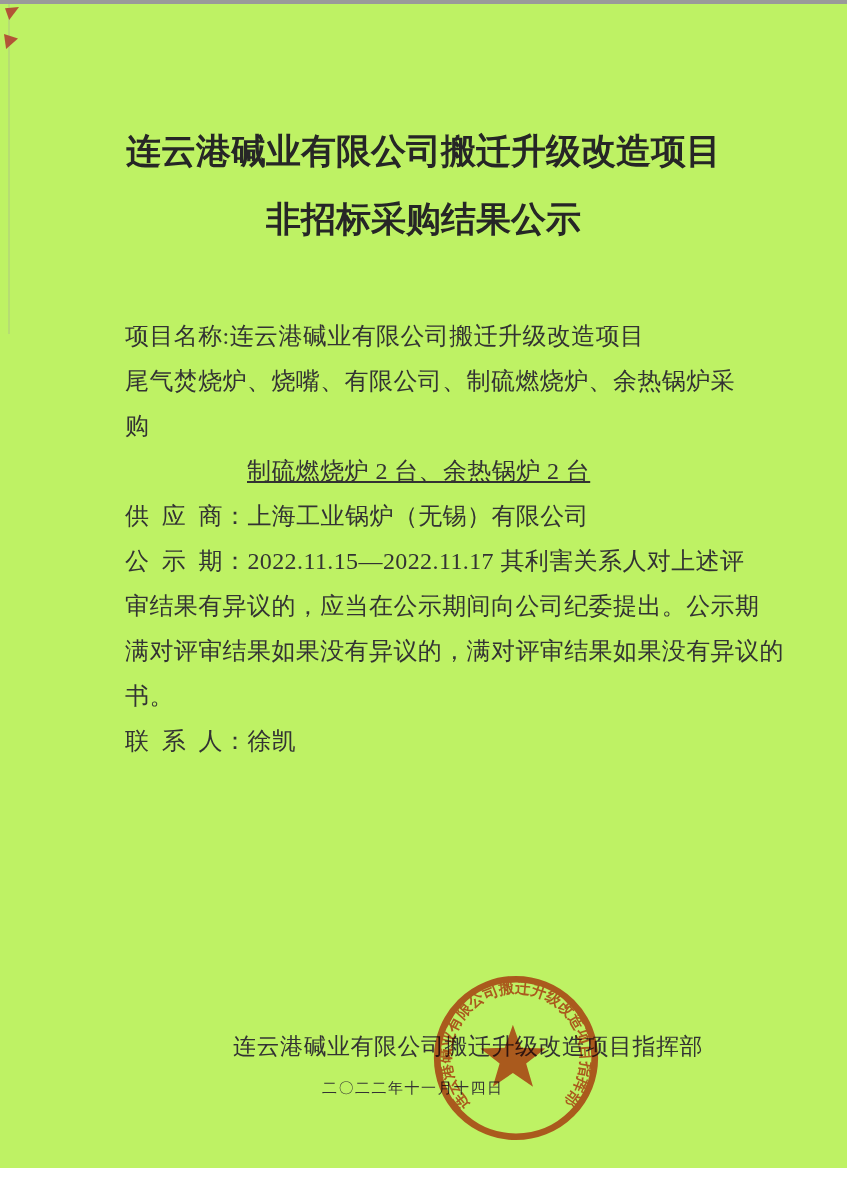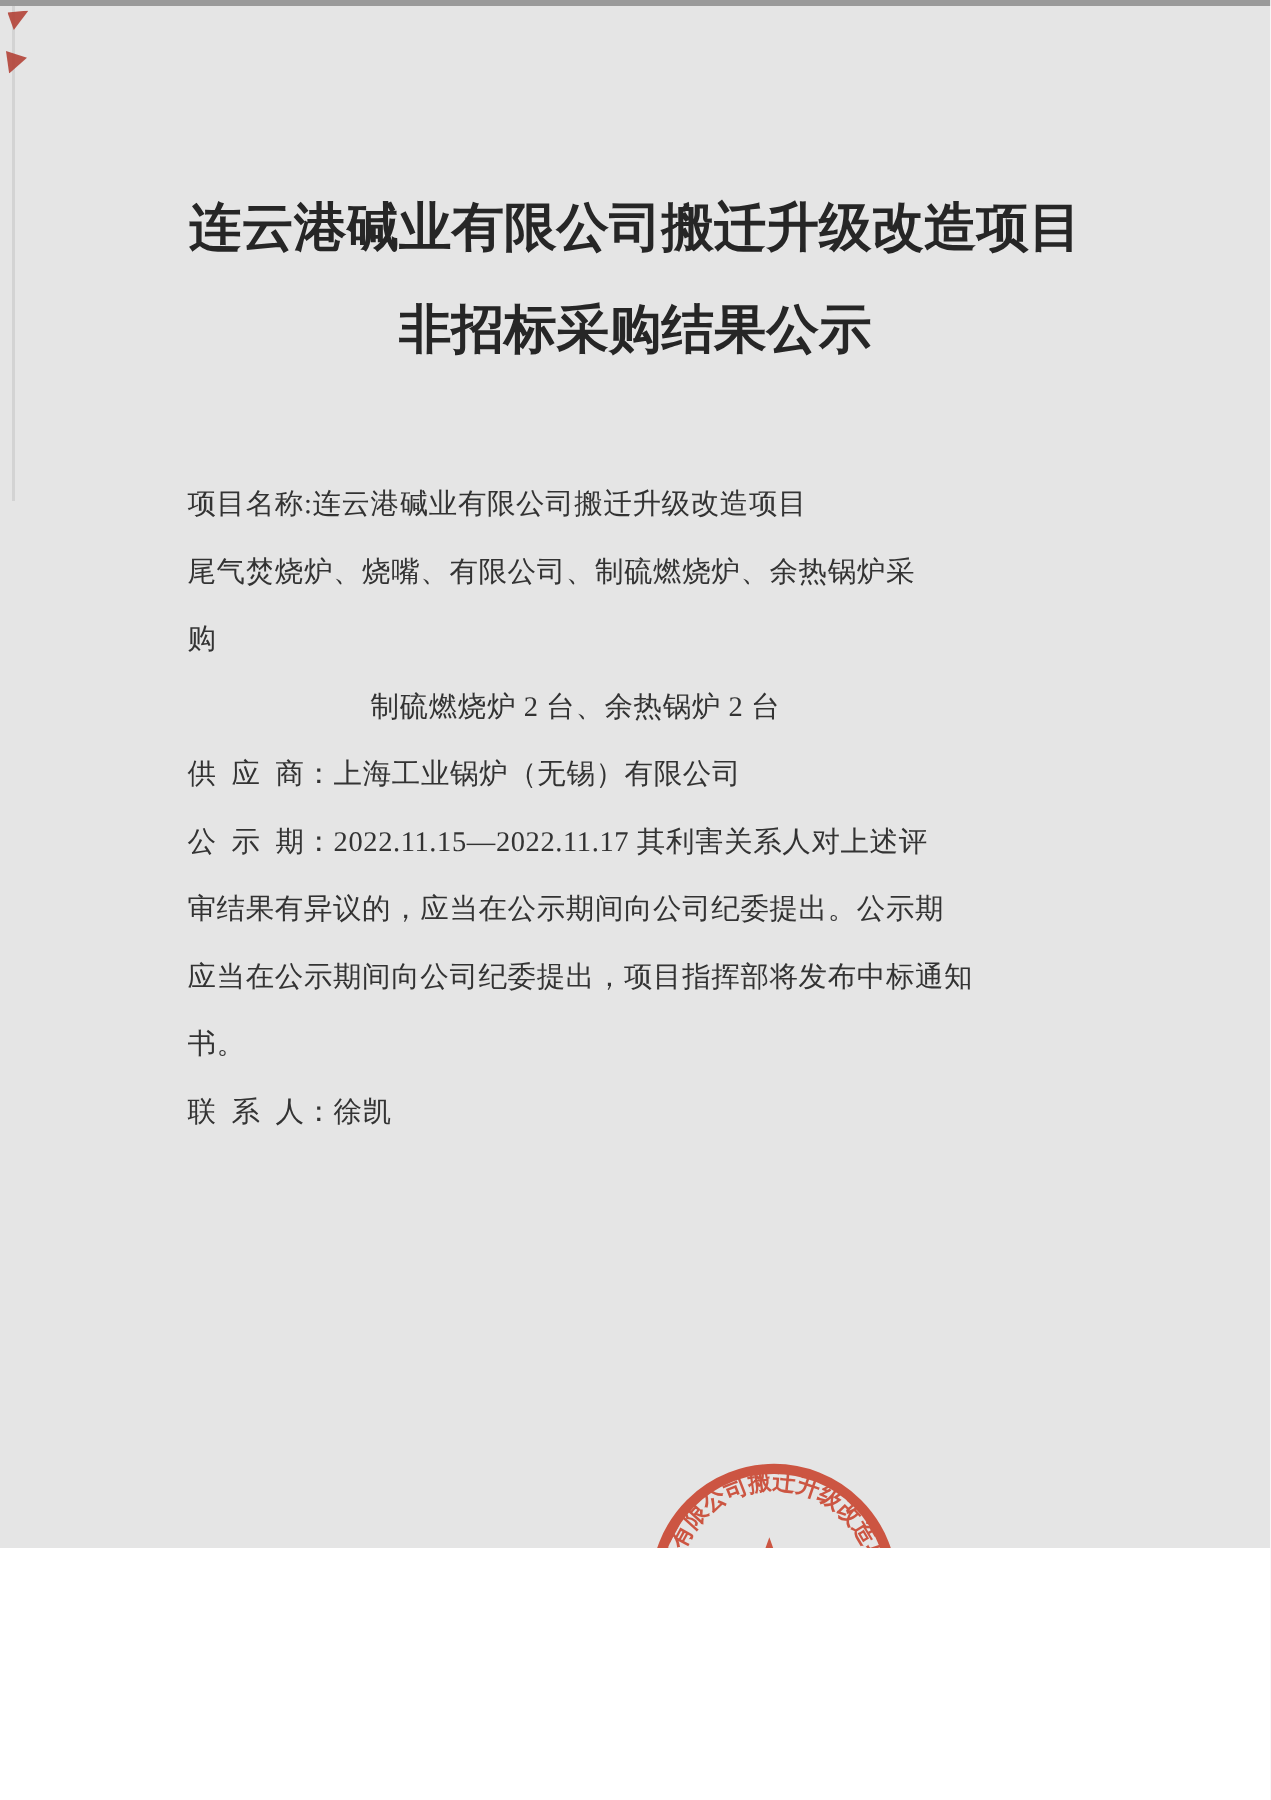--- a/index.html
+++ b/index.html
@@ -6,23 +6,23 @@
     --stamp-red: #e1492f;
     --ink: #2e2e2e;
     --scan-bar: #9a9a9a;
     --corner-mark: #b03a2e;
   }
   * { margin: 0; padding: 0; box-sizing: border-box; }
   html, body { background: #ffffff; }
   .page {
     position: relative;
     width: 847px;
-    height: 1032px;
+    height: 1168px;
     margin: 0 auto;
-    background: #e5e5e5;
+    background: #bef264;
     overflow: hidden;
     font-family: "Liberation Serif", "DejaVu Serif", serif;
     color: var(--ink);
   }
   
   .scan-top-bar {
     position: absolute; left: 0; top: 0;
     width: 847px; height: 4px;
     background: var(--scan-bar);
   }
@@ -54,27 +54,27 @@
     font-size: 35px;
     line-height: 68px;
     color: #262626;
     letter-spacing: 0px;
   }
   
   .doc-body {
     position: absolute;
     left: 125px; top: 314px;
     width: 612px;
-    font-size: 19px;
+    font-size: 24px;
     line-height: 45px;
     letter-spacing: 0.4px;
     color: #333333;
   }
   .doc-body .body-line { white-space: nowrap; }
-  .doc-body .body-line.indent { padding-left: 122px; }
+  .doc-body .body-line.indent { padding-left: 122px; text-decoration: underline; }
   
   .signature-org {
     position: absolute;
     left: 233px; top: 1031px;
     font-size: 23px;
     letter-spacing: 0.5px;
     color: #333333;
     white-space: nowrap;
   }
   .signature-date {
@@ -112,21 +112,21 @@
 
   <div class="doc-body">
 
   <div class="body-line">项目名称:连云港碱业有限公司搬迁升级改造项目</div>
       <div class="body-line">尾气焚烧炉、烧嘴、有限公司、制硫燃烧炉、余热锅炉采</div>
       <div class="body-line">购</div>
       <div class="body-line indent">制硫燃烧炉 2 台、余热锅炉 2 台</div>
       <div class="body-line">供 应 商：上海工业锅炉（无锡）有限公司</div>
       <div class="body-line">公 示 期：2022.11.15—2022.11.17 其利害关系人对上述评</div>
       <div class="body-line">审结果有异议的，应当在公示期间向公司纪委提出。公示期</div>
-      <div class="body-line">应当在公示期间向公司纪委提出，项目指挥部将发布中标通知</div>
+      <div class="body-line">满对评审结果如果没有异议的，满对评审结果如果没有异议的</div>
       <div class="body-line">书。</div>
       <div class="body-line">联 系 人：徐凯</div>
     </div>
 
   <div class="signature-org">连云港碱业有限公司搬迁升级改造项目指挥部</div>
   <div class="signature-date">二〇二二年十一月十四日</div>
 
   <svg class="seal" viewBox="0 0 166 166" width="172" height="172">
     <circle cx="83" cy="83" r="76" fill="none" stroke="currentColor" stroke-width="6.5"></circle>
     <polygon fill="currentColor" points="80,51 87.9,73.1 111.4,73.8 92.8,88.2 99.4,110.7 80,97.5 60.6,110.7 67.2,88.2 48.6,73.8 72.1,73.1"></polygon>

